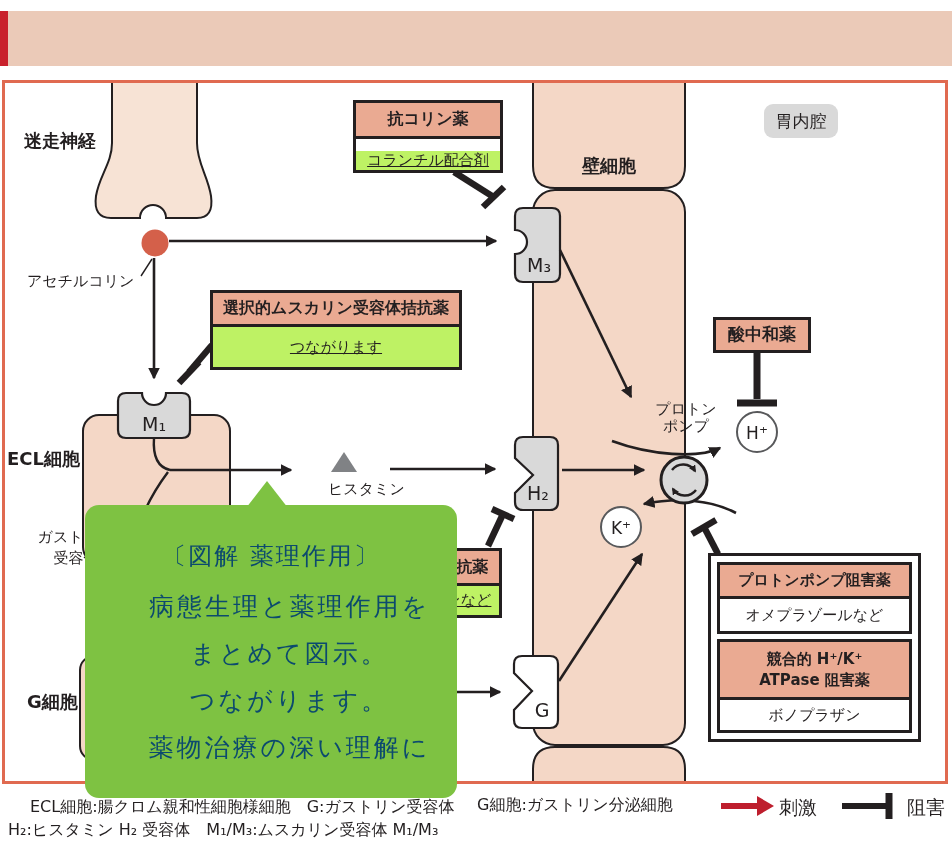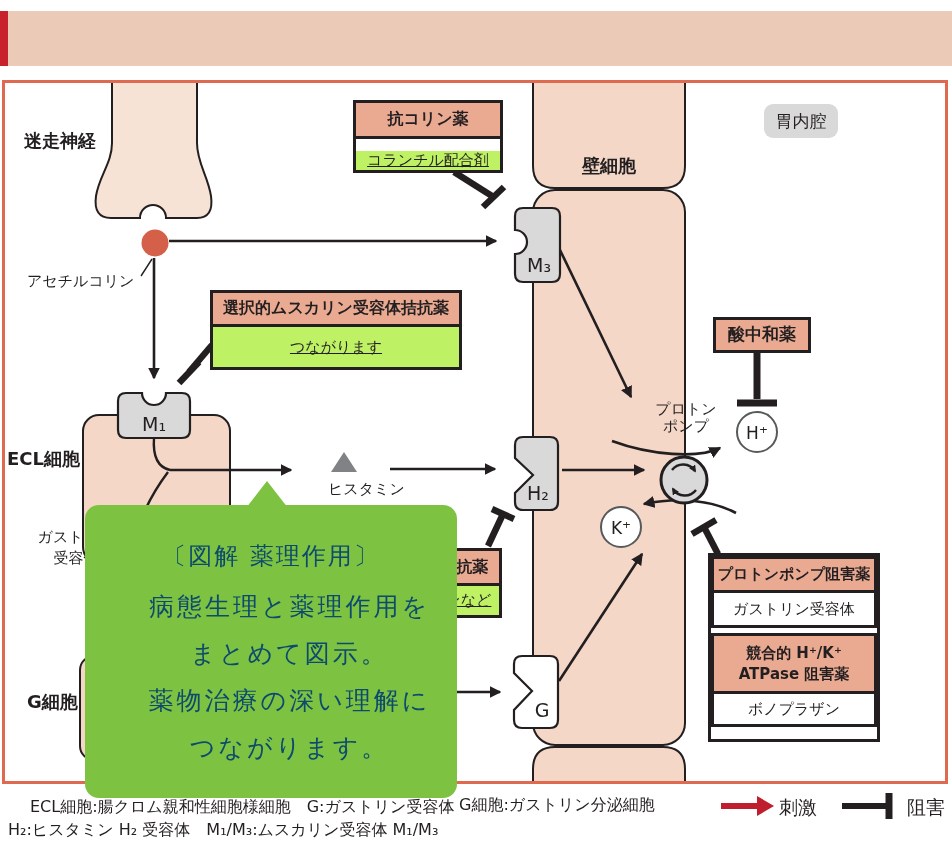--- a/index.html
+++ b/index.html
@@ -17,21 +17,21 @@
   .lbl{position:absolute;font-weight:bold;font-size:18px;white-space:nowrap;line-height:1.15;z-index:4;}
   .lbl.light{font-weight:normal;font-size:15px;}
   
   .drugbox{position:absolute;border:3px solid #231F20;background:#fff;text-align:center;box-sizing:border-box;z-index:4;display:flex;flex-direction:column;}
   .drugbox .hd{background:#EAAA92;font-weight:bold;border-bottom:3px solid #231F20;font-size:16px;display:flex;align-items:center;justify-content:center;flex:0 0 auto;}
   .drugbox .bd{font-size:15px;background:#bef264;display:flex;align-items:center;justify-content:center;flex:1 1 auto;text-decoration:underline;}
   #box-antacid{left:713px;top:317px;width:98px;height:36px;background:#EAAA92;font-weight:bold;font-size:17px;
                border:3px solid #231F20;box-sizing:border-box;text-align:center;line-height:29px;z-index:4;position:absolute;}
   #badge-lumen{left:764px;top:104px;width:74px;height:34px;background:#D9D9D9;border-radius:9px;text-align:center;
                line-height:34px;font-weight:normal;font-size:17px;z-index:4;position:absolute;}
-  #ppi-container{left:708px;top:553px;width:172px;height:189px;border:3px solid #231F20;background:#fff;box-sizing:border-box;z-index:4;position:absolute;}
+  #ppi-container{left:708px;top:553px;width:213px;height:189px;border:3px solid #231F20;background:#fff;box-sizing:border-box;padding:6px;z-index:4;position:absolute;}
   .innerbox{border:3px solid #231F20;box-sizing:border-box;text-align:center;display:flex;flex-direction:column;}
   .innerbox .hd{background:#EAAA92;font-weight:bold;font-size:15px;border-bottom:3px solid #231F20;display:flex;flex-direction:column;align-items:center;justify-content:center;line-height:1.35;}
   .innerbox .bd{font-size:15px;display:flex;align-items:center;justify-content:center;flex:1 1 auto;background:#fff;}
   
   #box-h2blocker{left:358px;top:548px;width:144px;height:70px;z-index:2;}
   
   #callout{left:85px;top:505px;width:372px;height:293px;background:#7EC242;border-radius:14px;z-index:10;
            text-align:center;color:#0c4a6e;position:absolute;}
   #callout-tip{left:246px;top:481px;width:0;height:0;border-left:21px solid transparent;border-right:21px solid transparent;
                border-bottom:27px solid #7EC242;z-index:10;position:absolute;}
@@ -180,41 +180,41 @@
   <div id="box-antacid">酸中和薬</div>
 
   <div class="drugbox" id="box-h2blocker">
     <div class="hd" style="height:32px;">H₂受容体拮抗薬</div>
     <div class="bd">ファモチジンなど</div>
   </div>
 
   <div id="ppi-container">
     <div class="innerbox" style="height:72px;">
       <div class="hd" style="height:31px;">プロトンポンプ阻害薬</div>
-      <div class="bd">ガストリン受容体</div>
+      <div class="bd">オメプラゾールなど</div>
     </div>
     <div class="innerbox" style="height:94px;margin-top:5px;">
       <div class="hd" style="height:55px;">
         <span>競合的 H⁺/K⁺</span>
         <span>ATPase 阻害薬</span>
       </div>
       <div class="bd">ボノプラザン</div>
     </div>
   </div>
 
   <div class="legend" style="left:8px;top:797px;margin-left:22px;">ECL細胞:腸クロム親和性細胞様細胞　G:ガストリン受容体</div>
-  <div class="legend" style="left:459px;top:795px;">G細胞:ガストリン分泌細胞</div>
+  <div class="legend" style="left:477px;top:795px;">G細胞:ガストリン分泌細胞</div>
   <div class="legend" style="left:8px;top:820px;">H₂:ヒスタミン H₂ 受容体　M₁/M₃:ムスカリン受容体 M₁/M₃</div>
   <div class="legend sym" style="left:779px;top:795px;">刺激</div>
   <div class="legend sym" style="left:907px;top:795px;">阻害</div>
 
   <div id="callout-tip"></div>
   <div id="callout">
     <div class="heading">〔図解 薬理作用〕</div>
     <div class="lines">
       <div>病態生理と薬理作用を</div>
       <div>まとめて図示。</div>
+      <div>つながります。</div>
       <div>薬物治療の深い理解に</div>
-      <div>つながります。</div>
     </div>
   </div>
 
 </div>
 
 </body></html>

